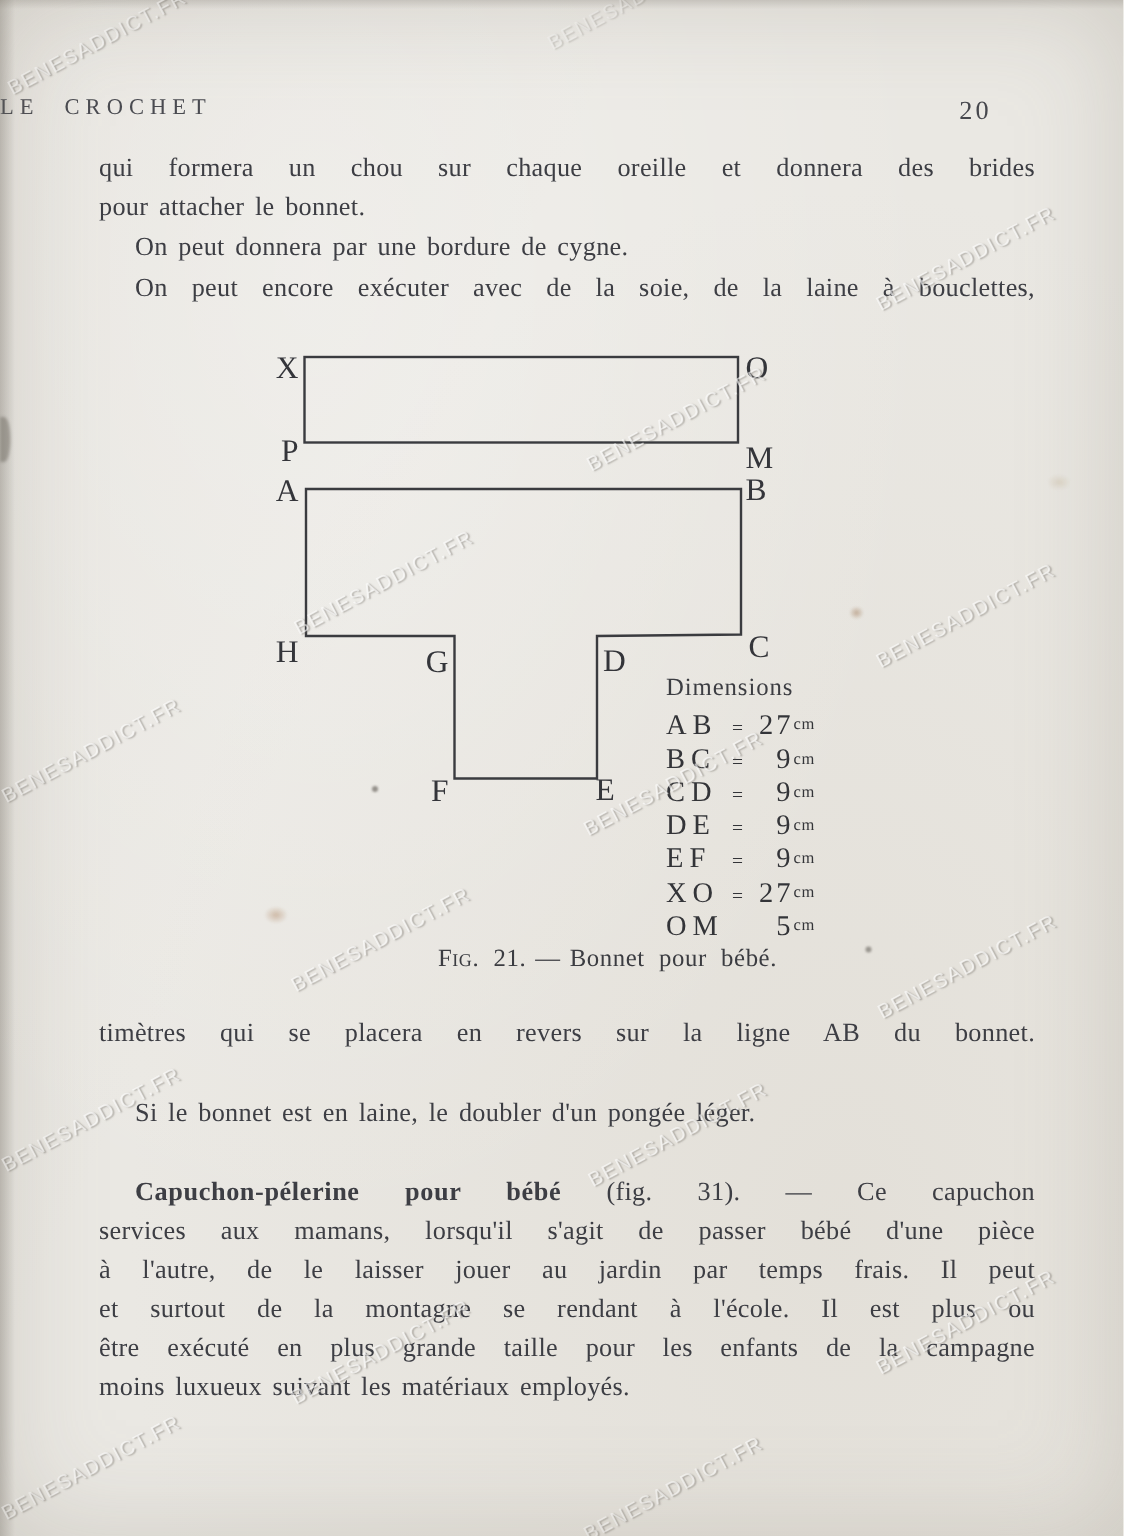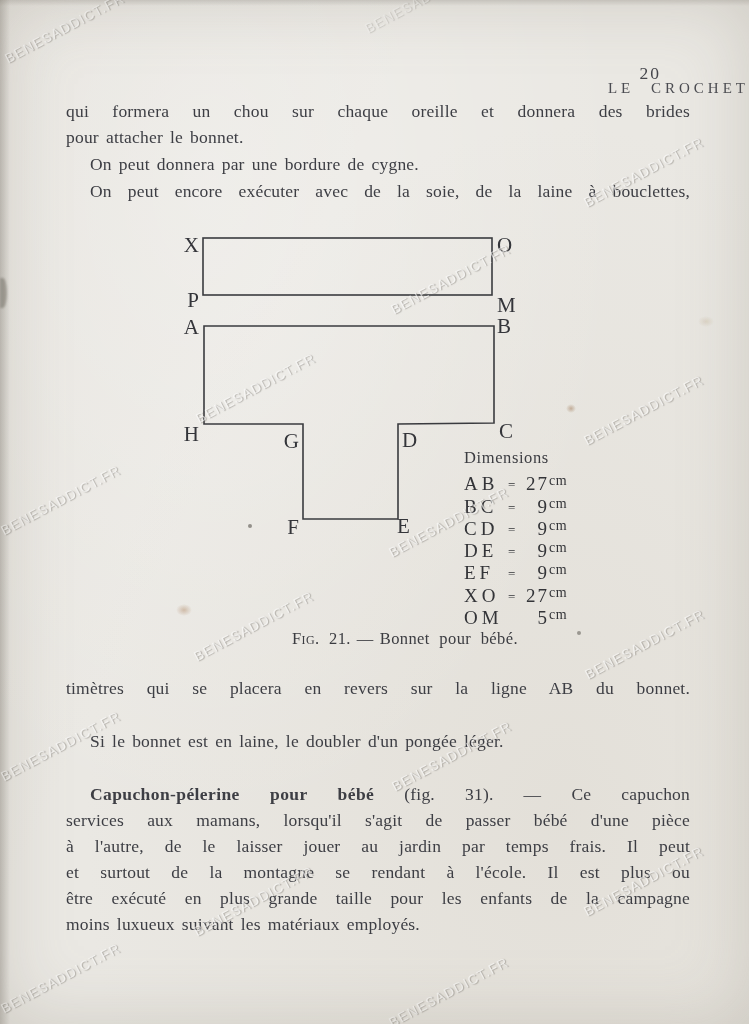--- a/index.html
+++ b/index.html
@@ -18,43 +18,43 @@
   .vignette{position:absolute;inset:0;box-shadow:inset 0 0 70px rgba(140,132,120,.28);pointer-events:none;}
   .edge-left{position:absolute;left:0;top:0;width:10px;height:100%;
     background:linear-gradient(to right, rgba(108,102,94,.32), rgba(108,102,94,0));}
   .edge-top{position:absolute;left:0;top:0;width:100%;height:6px;
     background:linear-gradient(to bottom, rgba(110,104,96,.22), rgba(110,104,96,0));}
   .edge-notch{position:absolute;left:0;top:278px;width:7px;height:30px;
     background:rgba(95,90,82,.45);border-radius:0 60% 60% 0/0 50% 50% 0;filter:blur(1px);}
 
   .header-row{position:absolute;top:64px;left:0;width:100%;height:22px;}
   .running-title{
-    position:absolute;left:0;width:100%;text-align:right;
-    font-size:15px;letter-spacing:4px;word-spacing:9px;color:#4a4b51;margin-top:16px;
+    position:absolute;left:0;width:100%;text-align:left;
+    font-size:15px;letter-spacing:4px;word-spacing:9px;color:#4a4b51;
   }
   .page-number{position:absolute;right:88px;top:-1px;font-size:17.5px;letter-spacing:2px;color:#46474d;}
 
   .para{position:absolute;left:66px;width:624px;font-size:17.5px;line-height:26px;word-spacing:2.5px;letter-spacing:.2px;}
   .line{min-height:26px;}
   .fill{text-align:justify;text-align-last:justify;}
   .indent{text-indent:24px;}
   .lead-bold{font-weight:bold;letter-spacing:.4px;}
 
   
   .diagram{position:absolute;left:170px;top:215px;}
   .shape{fill:none;stroke:#3a3b3f;stroke-width:1.6;}
   .dlabel{font-family:"Liberation Serif",serif;font-size:21px;fill:#34353a;}
 
-  .dims{position:absolute;left:464px;top:448px;width:120px;}
+  .dims{position:absolute;left:444px;top:448px;width:120px;}
   .dims-title{font-size:16.5px;letter-spacing:.6px;color:#3c3d42;margin-bottom:5px;}
   .dim-row{height:22.3px;font-size:19px;color:#333438;display:flex;align-items:flex-end;}
   .dim-row .pair{width:44px;letter-spacing:4px;}
   .dim-row .eq{width:15px;font-size:13px;position:relative;top:-2px;}
   .dim-row .val{width:26px;text-align:right;letter-spacing:2px;}
-  .dim-row .unit{font-size:14px;vertical-align:super;position:relative;top:-6px;letter-spacing:.5px;}
+  .dim-row .unit{font-size:11px;vertical-align:super;position:relative;top:-6px;letter-spacing:.5px;}
 
   .caption{position:absolute;left:166px;top:629px;width:352px;text-align:right;
     font-size:16.5px;word-spacing:5px;letter-spacing:.4px;color:#3b3c41;}
   .caption .fig-label{font-variant:small-caps;margin-right:6px;}
   .caption .dash{margin-right:6px;}
 
   
   .wm{
     position:absolute;
     font-family:"Liberation Sans", sans-serif;

